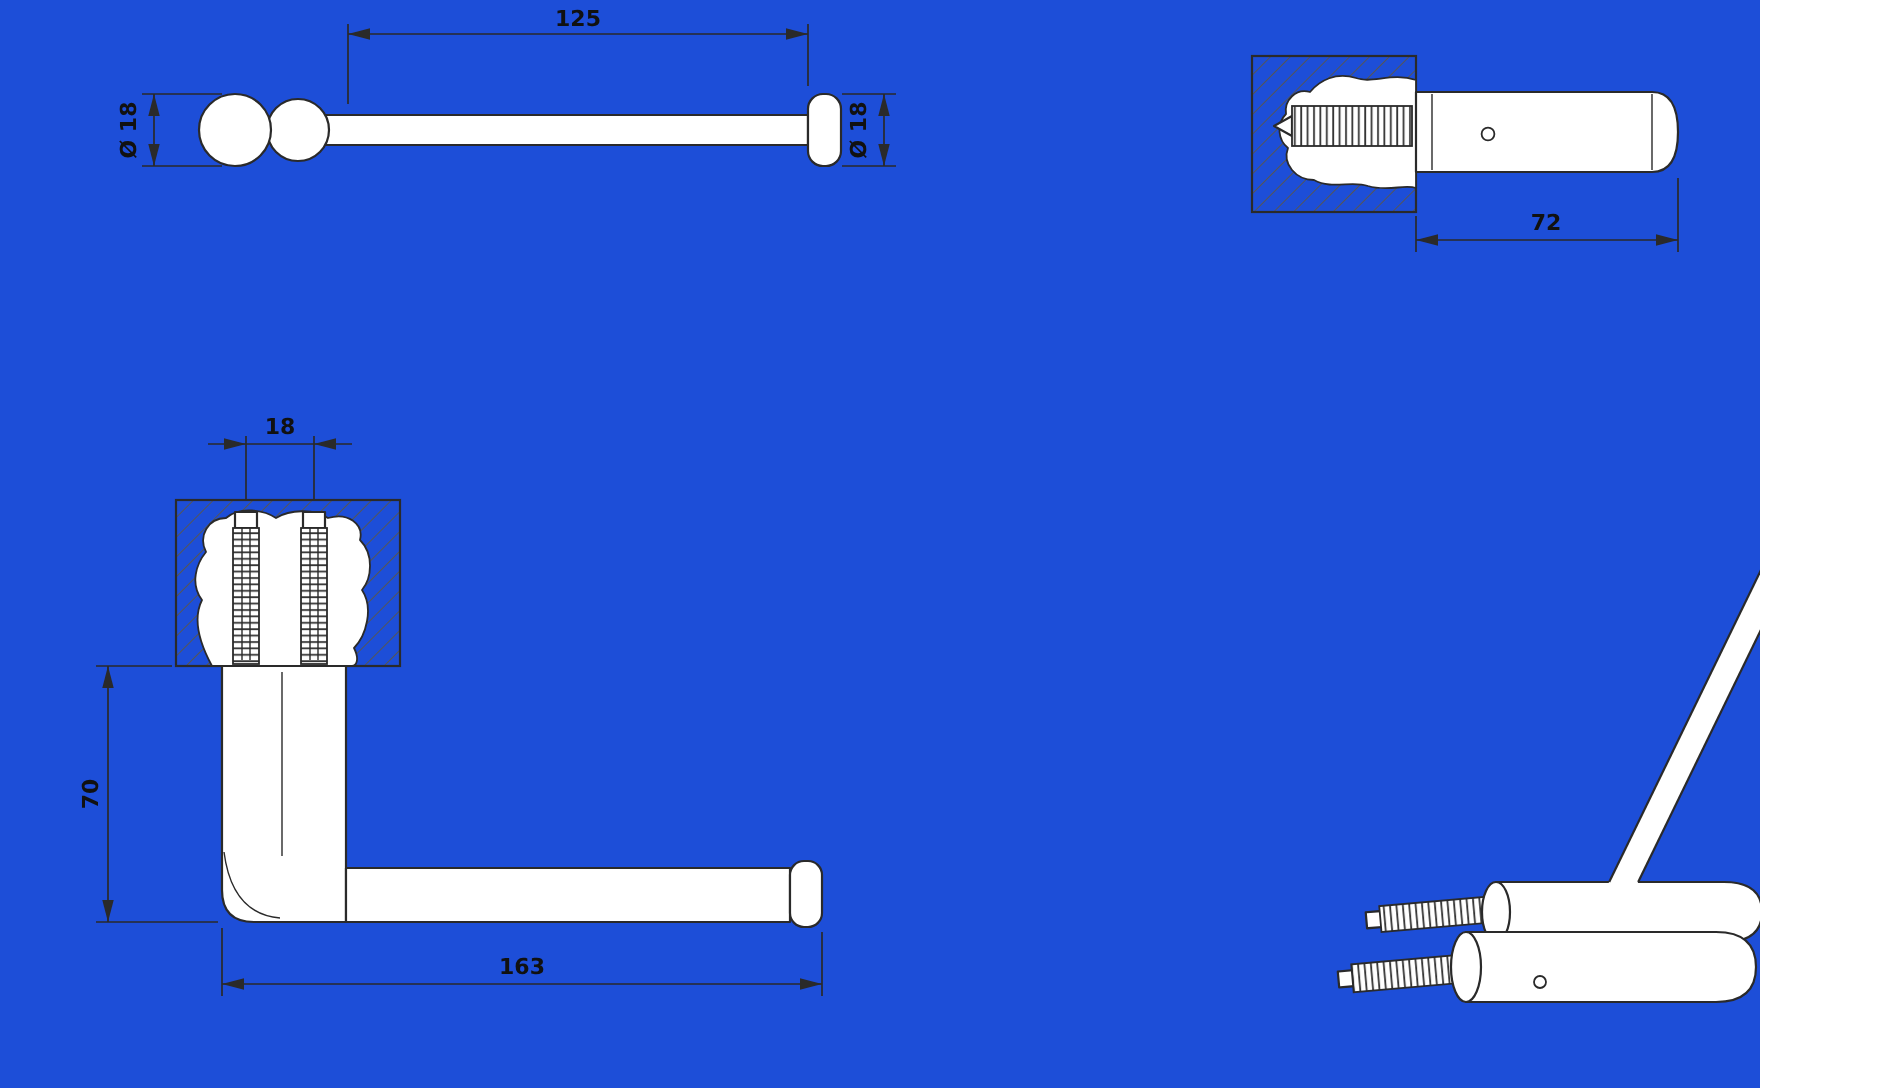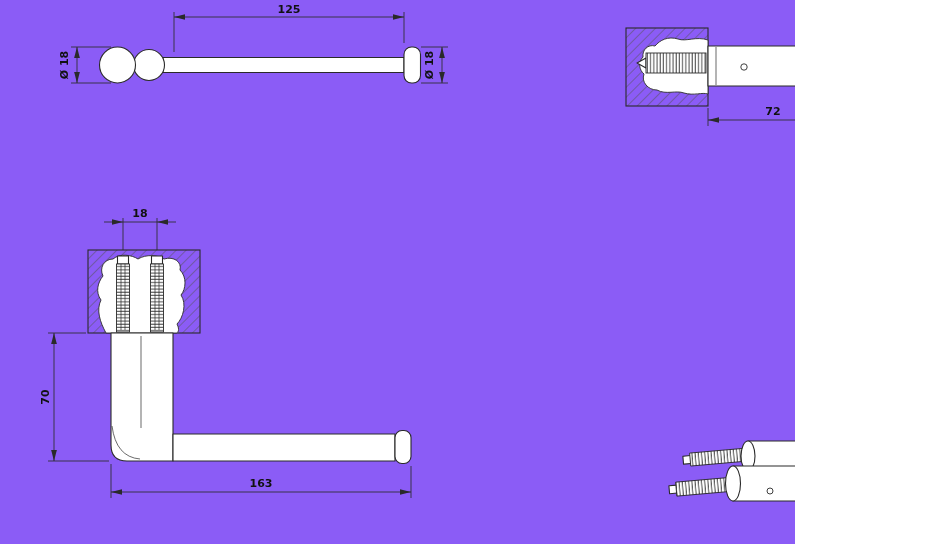--- a/index.html
+++ b/index.html
@@ -1,16 +1,16 @@
 <!DOCTYPE html>
 <html><head>
 <meta charset="utf-8">
 <style>
   html,body{margin:0;padding:0;background:#ffffff;}
-  .canvas{width:795px;height:544px;background:#8b5cf6;position:relative;overflow:hidden;
+  .canvas{width:880px;height:544px;background:#1d4ed8;position:relative;overflow:hidden;
           font-family:"DejaVu Sans",sans-serif;}
   svg{display:block;}
   .outline{fill:#ffffff;stroke:#2a2a2a;stroke-width:1.1;stroke-linejoin:round;}
   .blob{fill:#ffffff;stroke:#2a2a2a;stroke-width:0.9;stroke-linejoin:round;}
   .hatched{fill:url(#hatch);stroke:#2a2a2a;stroke-width:1.1;}
   .ribbedH{fill:url(#ribsH);stroke:#2a2a2a;stroke-width:0.9;}
   .ribbedV{fill:url(#ribsV);stroke:#2a2a2a;stroke-width:0.9;}
   .thin{fill:none;stroke:#2a2a2a;stroke-width:0.7;}
   .edge{fill:none;stroke:#2a2a2a;stroke-width:1.1;}
   .dim{fill:none;stroke:#2a2a2a;stroke-width:0.85;}

